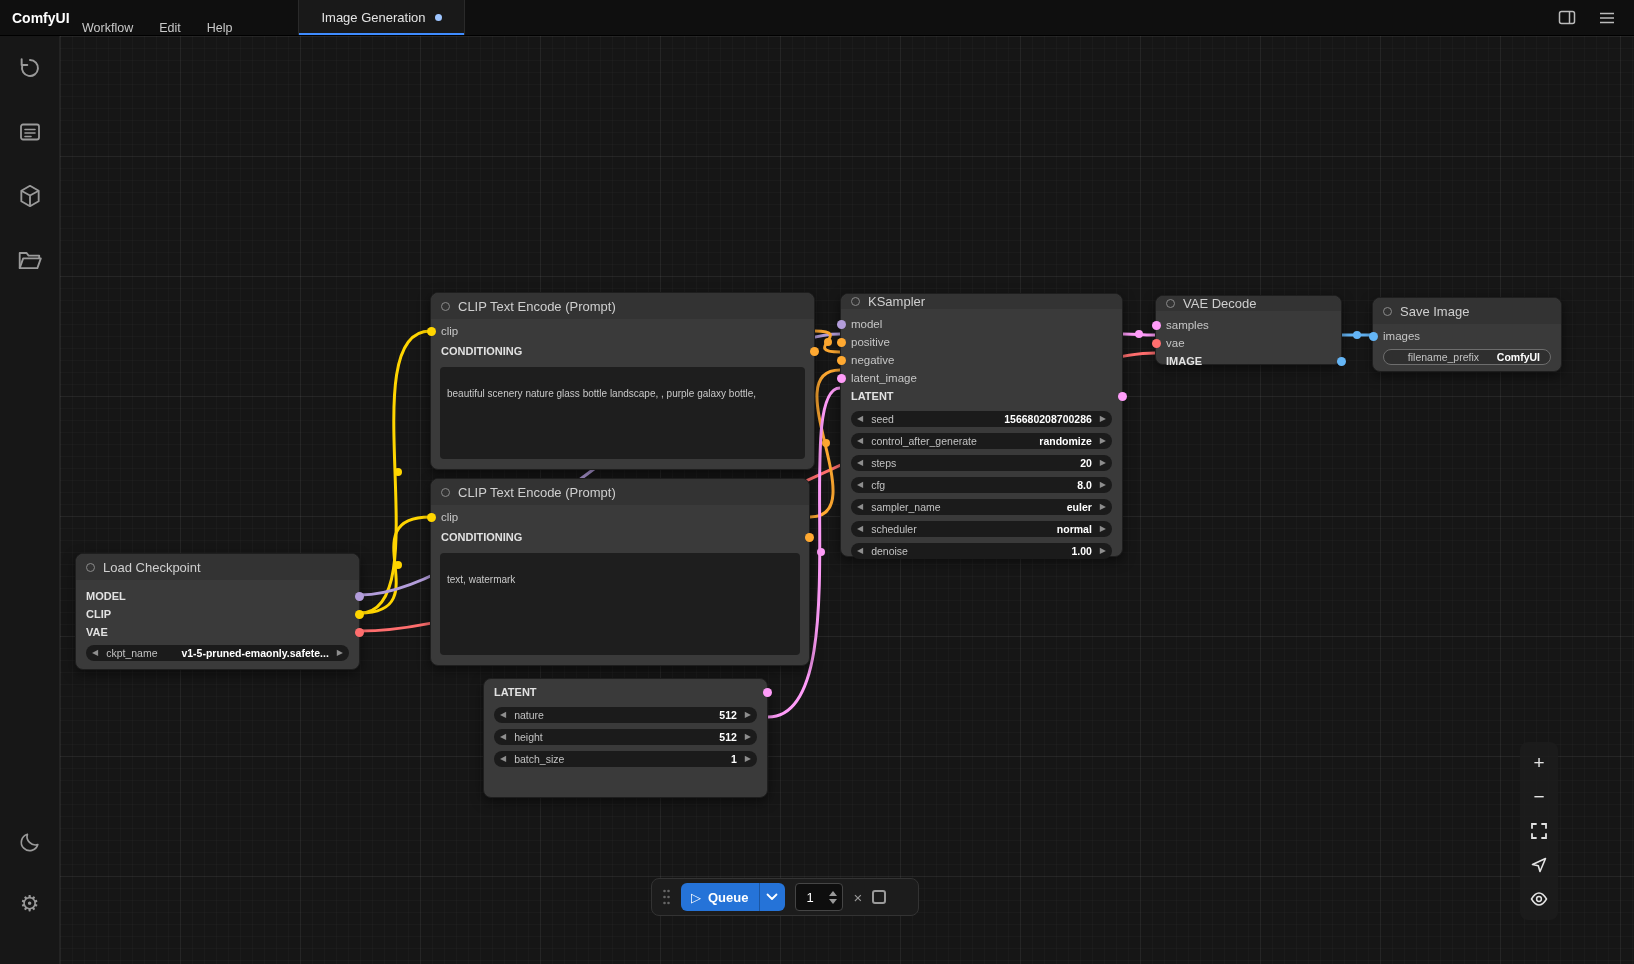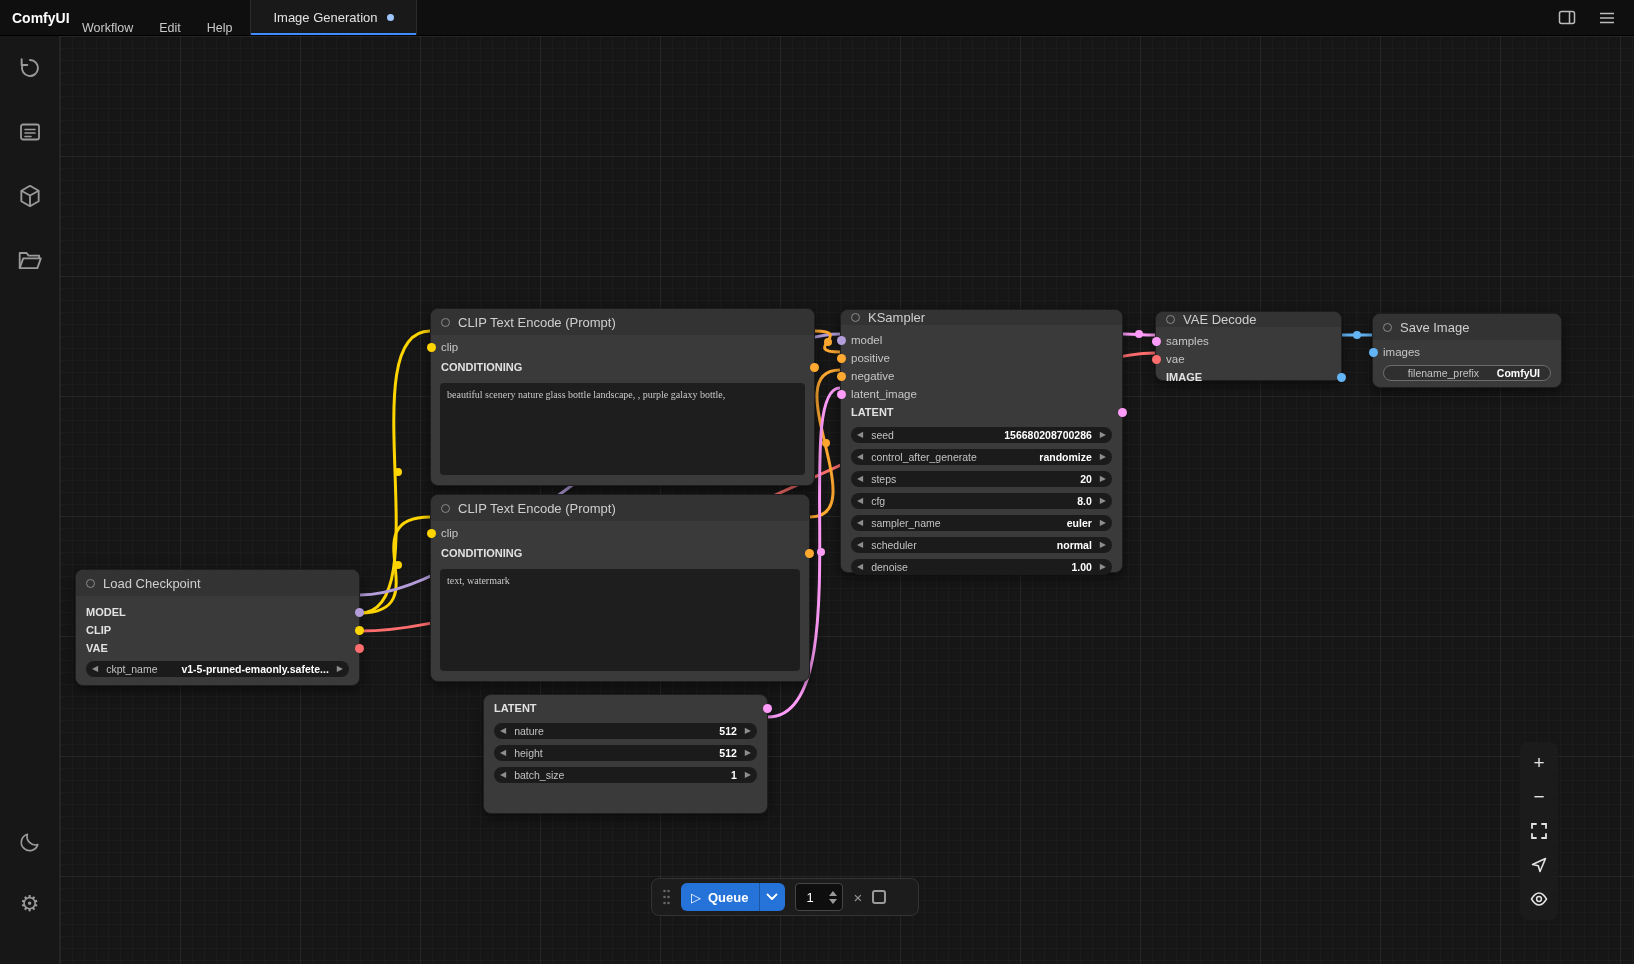--- a/index.html
+++ b/index.html
@@ -6,21 +6,21 @@
   html,body { width:1634px; height:964px; overflow:hidden; background:#151515; }
   #app { position:relative; width:1634px; height:840px; }
 
   
   .topbar { position:absolute; left:0; top:0; width:1634px; height:36px; background:#0f0f0f;
             display:flex; align-items:stretch; z-index:10; border-bottom:1px solid #000; }
   .logo { width:72px; display:flex; align-items:center; padding-left:12px; color:#fff; font-weight:bold; font-size:14px; }
   .menus { display:flex; align-items:flex-end; gap:26px; padding:9px 18px 0 10px; }
   .menu { color:#c9c9c9; font-size:12.5px; cursor:default; }
   .tab { display:flex; align-items:center; gap:9px; padding:1px 22px; background:#191919;
-         border-left:1px solid #2a2a2a; border-right:1px solid #2a2a2a; position:relative; }
+         border-left:1px solid #2a2a2a; border-right:1px solid #2a2a2a; position:relative;margin-left:48px; }
   .tab::after { content:""; position:absolute; left:0; right:0; bottom:0; height:2px; }
   .tab-underline { position:absolute; left:0; right:0; bottom:0; height:2px; }
   .tab-label { color:#e3e3e3; font-size:13px; }
   .tab-dot { width:7px; height:7px; border-radius:50%; }
   .topbar-right { margin-left:auto; display:flex; align-items:center; gap:18px; padding-right:16px; }
   .tbicon { display:flex; align-items:center; justify-content:center; width:22px; height:22px; }
 
   
   .sidebar { position:absolute; left:0; top:36px; width:60px; height:928px; background:#171717;
              display:flex; flex-direction:column; align-items:center; z-index:9; border-right:1px solid #232323; }
@@ -37,35 +37,35 @@
       linear-gradient(90deg, rgba(255,255,255,.045) 1px, transparent 1px),
       linear-gradient(rgba(255,255,255,.018) 1px, transparent 1px),
       linear-gradient(90deg, rgba(255,255,255,.018) 1px, transparent 1px);
     background-size:120px 120px,120px 120px,12px 12px,12px 12px; overflow:hidden; }
 
   .wires { position:absolute; left:0; top:0; z-index:1; }
   .wires path { fill:none; stroke-width:3; stroke-linecap:round; }
 
   
   .node { position:absolute; z-index:2; background:#3a3a3a; border:1px solid #1e1e1e; border-radius:8px;
-          box-shadow:0 4px 12px rgba(0,0,0,.5); display:flex; flex-direction:column;margin-top:16px; }
+          box-shadow:0 4px 12px rgba(0,0,0,.5); display:flex; flex-direction:column; }
   .nhead { height:26px; background:#333333; border-radius:8px 8px 0 0; display:flex; align-items:center;
            padding:0 10px; gap:8px; }
   .cdot { width:9px; height:9px; border:1.5px solid #8a8a8a; border-radius:50%; flex:none; }
   .ntitle { color:#cfcfcf; font-size:13px; white-space:nowrap; }
   .srow { display:flex; justify-content:space-between; padding:0 10px;flex-direction:column; }
   .scol { display:flex; flex-direction:column; }
   .slot { position:relative; height:18px; display:flex; align-items:center; font-size:11.5px; color:#c6c6c6; }
   .slot.tall { height:20px; }
   .outlab { font-weight:bold; font-size:11px; color:#e2e2e2; }
   .dot { position:absolute; top:50%; margin-top:-4.5px; width:9px; height:9px; border-radius:50%; font-style:normal; }
   .din { left:-14.5px; }
   .dout { right:-14.5px; }
-  .ntext { flex:1; margin:6px 9px 10px; background:#1e1e1e; border-radius:4px; padding:4px 7px;
-           font-family:Liberation Serif, serif; font-size:10px; line-height:1.5; color:#c9c9c9; overflow:hidden; }
+  .ntext { flex:1; margin:6px 9px 10px; background:#1e1e1e; border-radius:4px; padding:19px 7px;
+           font-family:Liberation Sans, sans-serif; font-size:10px; line-height:1.5; color:#c9c9c9; overflow:hidden; }
   .widgets { display:flex; flex-direction:column; }
   .widget { height:16px; margin:0 10px 6px; background:#1b1b1b; border-radius:8px; display:flex;
             align-items:center; padding:0 6px; }
   .widget.text { background:#2f2f2f; border:1px solid #6d6d6d; }
   .arr { color:#8e8e8e; font-size:8px; line-height:1; flex:none; }
   .wlabel { flex:1; margin:0 8px; font-size:10.5px; color:#c2c2c2; white-space:nowrap; overflow:hidden; }
   .wvalue { margin-right:8px; font-size:10.5px; font-weight:bold; color:#fff; white-space:nowrap; }
   .widget.text .wlabel { text-align:center; }
   .widget.text .wvalue { margin-right:4px; }
 

